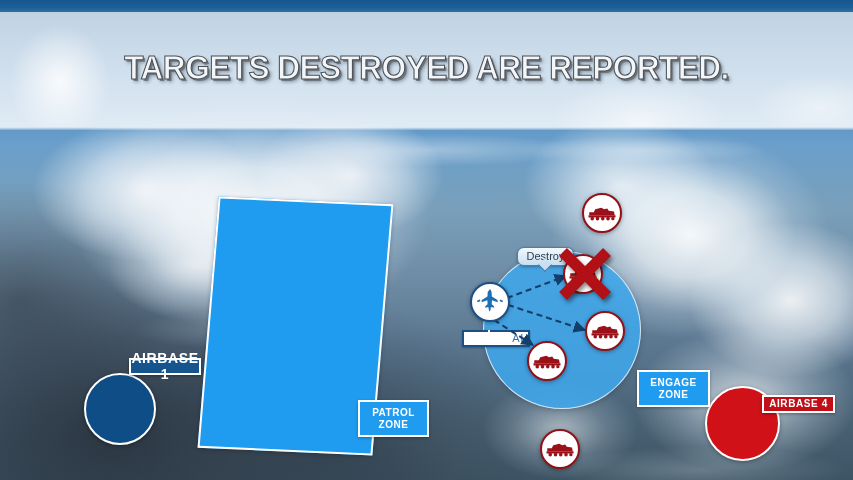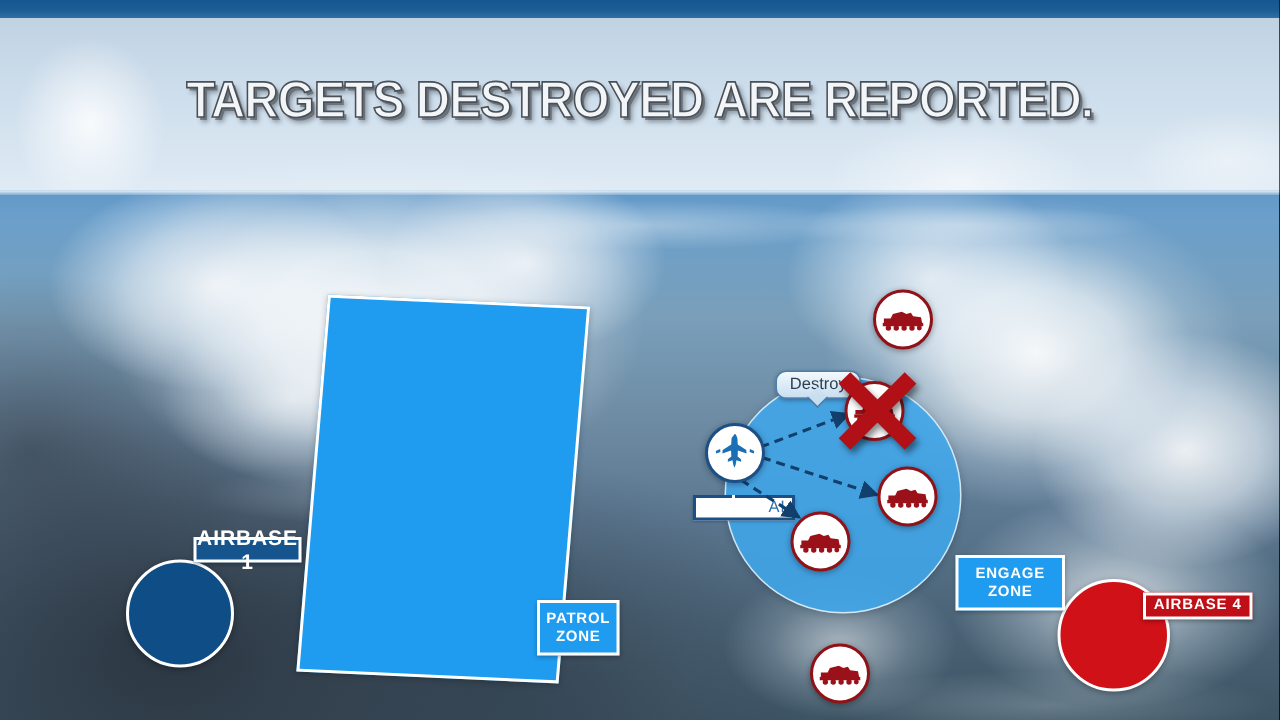--- a/index.html
+++ b/index.html
@@ -296,21 +296,21 @@
 
     <line x1="494" y1="320" x2="533" y2="345" stroke="#123f6b" stroke-width="2.1" stroke-dasharray="6,4" marker-end="url(#ah)"></line>
   </svg>
 
   <div class="airbase1-circle airbase-circle"></div>
   <div class="lbl lbl-airbase1" style="left:129px; top:358px; width:72px; height:17px;">AIRBASE 1</div>
 
   <div class="airbase4-circle airbase-circle"></div>
   <div class="lbl lbl-airbase4" style="left:762px; top:395px; width:73px; height:18px;">AIRBASE 4</div>
 
-  <div class="lbl lbl-zone" style="left:358px; top:400px; width:55px; height:37px;">PATROL
+  <div class="lbl lbl-zone" style="left:358px; top:400px; width:71px; height:37px;">PATROL
 ZONE</div>
 
   <div class="lbl lbl-zone" style="left:605px; top:370px; width:73px; height:37px;margin-left:32px;">ENGAGE
 ZONE</div>
 
 
   <div class="target-node t-top-outside">
     <svg viewBox="0 0 40 24">
       <path d="M3 15 L3 11 L9 11 L11 7 L19 5 L23 7 L27 6 L29 9 L36 10 L37 15 Z" fill="#9b1119"></path>
       <rect x="2" y="15" width="36" height="3" fill="#9b1119"></rect>

